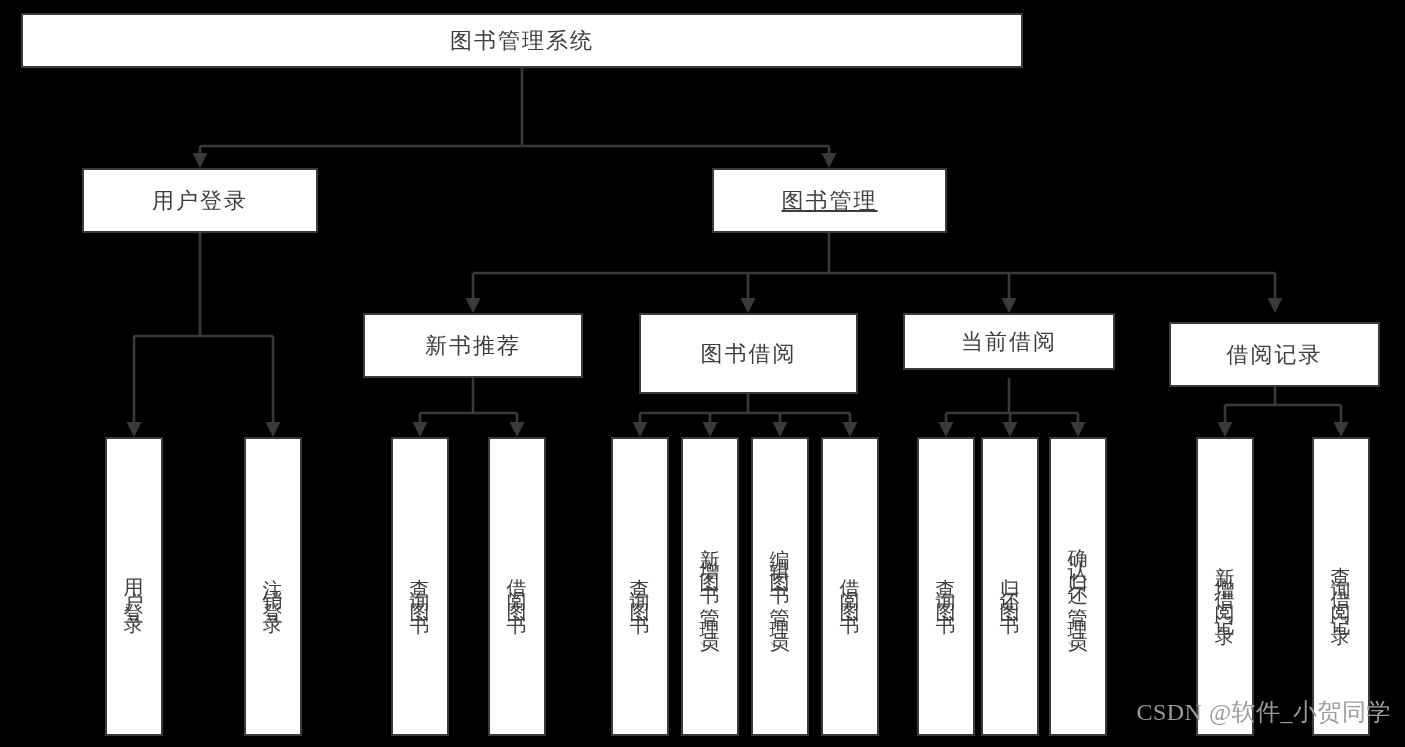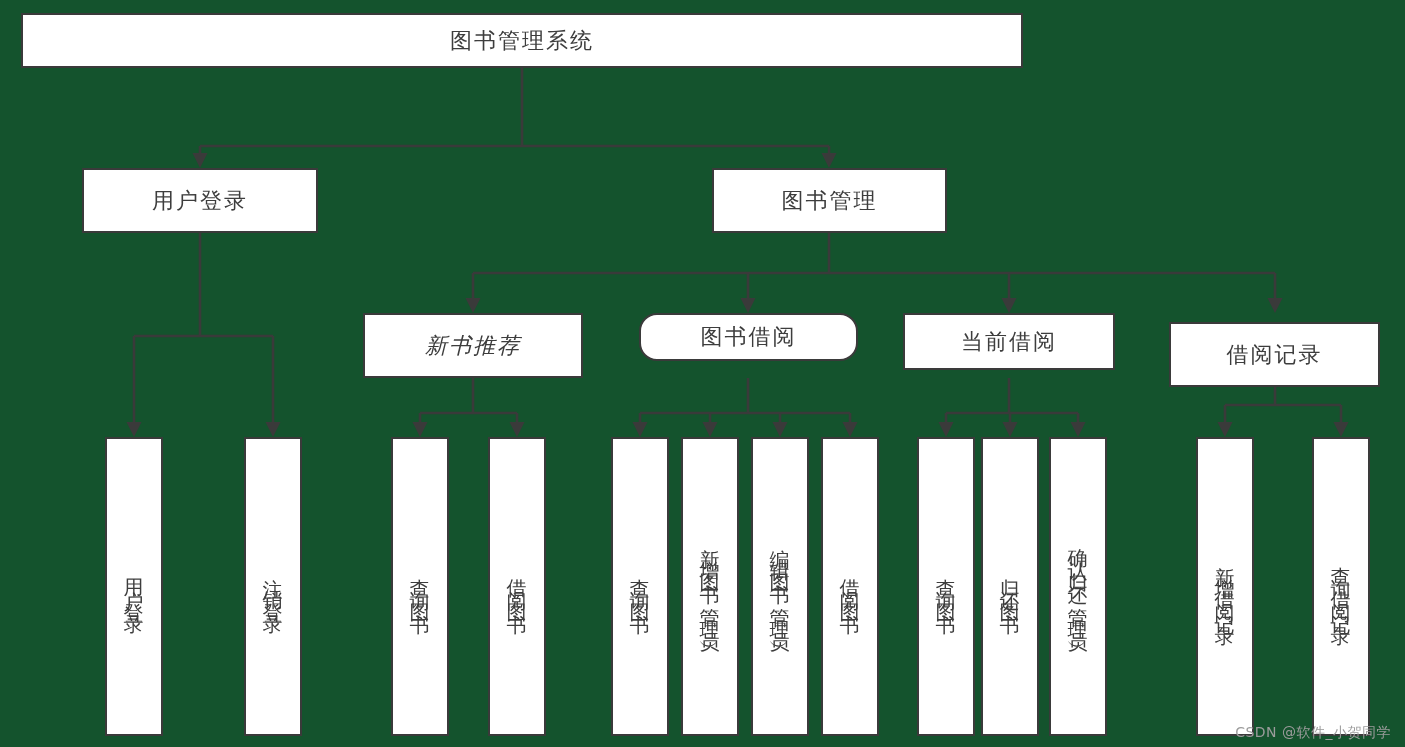--- a/index.html
+++ b/index.html
@@ -1,41 +1,42 @@
 <!DOCTYPE html>
 <html><head>
 <meta charset="utf-8">
 <style>
   html, body { margin: 0; padding: 0; background: #ffffff; }
   body {
     width: 1405px; height: 747px;
     font-family: "DejaVu Sans", "Liberation Sans", sans-serif;
     overflow: hidden;
   }
-  .canvas { position: relative; width: 1405px; height: 747px; background: #14532d; }
+  .canvas { position: relative; width: 1405px; height: 747px; background: #000000; }
   .connectors { position: absolute; left: 0; top: 0; width: 1405px; height: 747px; }
   .connectors path { stroke: #3a3a3a; stroke-width: 2.6; fill: none; }
   .connectors polygon { fill: #3a3a3a; stroke: none; }
   .node {
     position: absolute; box-sizing: border-box;
     border: 2.6px solid #3a3a3a; background: #ffffff;
     display: flex; align-items: center; justify-content: center;
     color: #3d3d3d; z-index: 2;
   }
   .hbox { font-size: 22px; letter-spacing: 2px; }
   .leaf { top: 437px; width: 58px; height: 299px; }
   .vtext {
     writing-mode: vertical-rl; text-orientation: mixed;
     font-size: 20px; line-height: 1; letter-spacing: 12px;
     color: #3d3d3d; white-space: nowrap;
   }
   .watermark {
-    position: absolute; right: 14px; bottom: 5px;
-    color: #9c9c9c; font-size: 14px; letter-spacing: 0.5px;
+    position: absolute; right: 14px; bottom: 19px;
+    color: #9c9c9c; font-size: 24px; letter-spacing: 0.5px;
     z-index: 6;
+    font-family: Liberation Serif, serif;
   }
 </style>
 </head>
 <body>
 
 <div class="canvas">
 
   <svg class="connectors" viewBox="0 0 1405 747" xmlns="http://www.w3.org/2000/svg">
     <g>
       <path d="M522,68 V146 M200,146 H829 M200,146 V156 M829,146 V156"></path>
@@ -75,24 +76,24 @@
     <g>
       <path d="M1275,378 V405 M1225,405 H1341 M1225,405 V426 M1341,405 V426"></path>
       <polygon points="1225,437 1217.5,422 1232.5,422"></polygon>
       <polygon points="1341,437 1333.5,422 1348.5,422"></polygon>
     </g>
   </svg>
 
   <div class="node hbox" style="left:21px; top:13px; width:1002px; height:55px;">图书管理系统</div>
 
   <div class="node hbox" style="left:82px; top:168px; width:236px; height:65px;">用户登录</div>
-  <div class="node hbox" style="left:712px; top:168px; width:235px; height:65px;">图书管理</div>
+  <div class="node hbox" style="left:712px; top:168px; width:235px; height:65px;text-decoration:underline;">图书管理</div>
 
-  <div class="node hbox" style="left:363px; top:313px; width:220px; height:65px;font-style:italic;">新书推荐</div>
-  <div class="node hbox" style="left:639px; top:313px; width:219px; height:48px;border-radius:18px;">图书借阅</div>
+  <div class="node hbox" style="left:363px; top:313px; width:220px; height:65px;">新书推荐</div>
+  <div class="node hbox" style="left:639px; top:313px; width:219px; height:81px;">图书借阅</div>
   <div class="node hbox" style="left:903px; top:313px; width:212px; height:57px;">当前借阅</div>
   <div class="node hbox" style="left:1169px; top:322px; width:211px; height:65px;">借阅记录</div>
 
   <div class="node leaf" style="left:105px;">
     <span class="vtext">用户登录</span>
   </div>
   <div class="node leaf" style="left:244px;">
     <span class="vtext">注销登录</span>
   </div>
 

